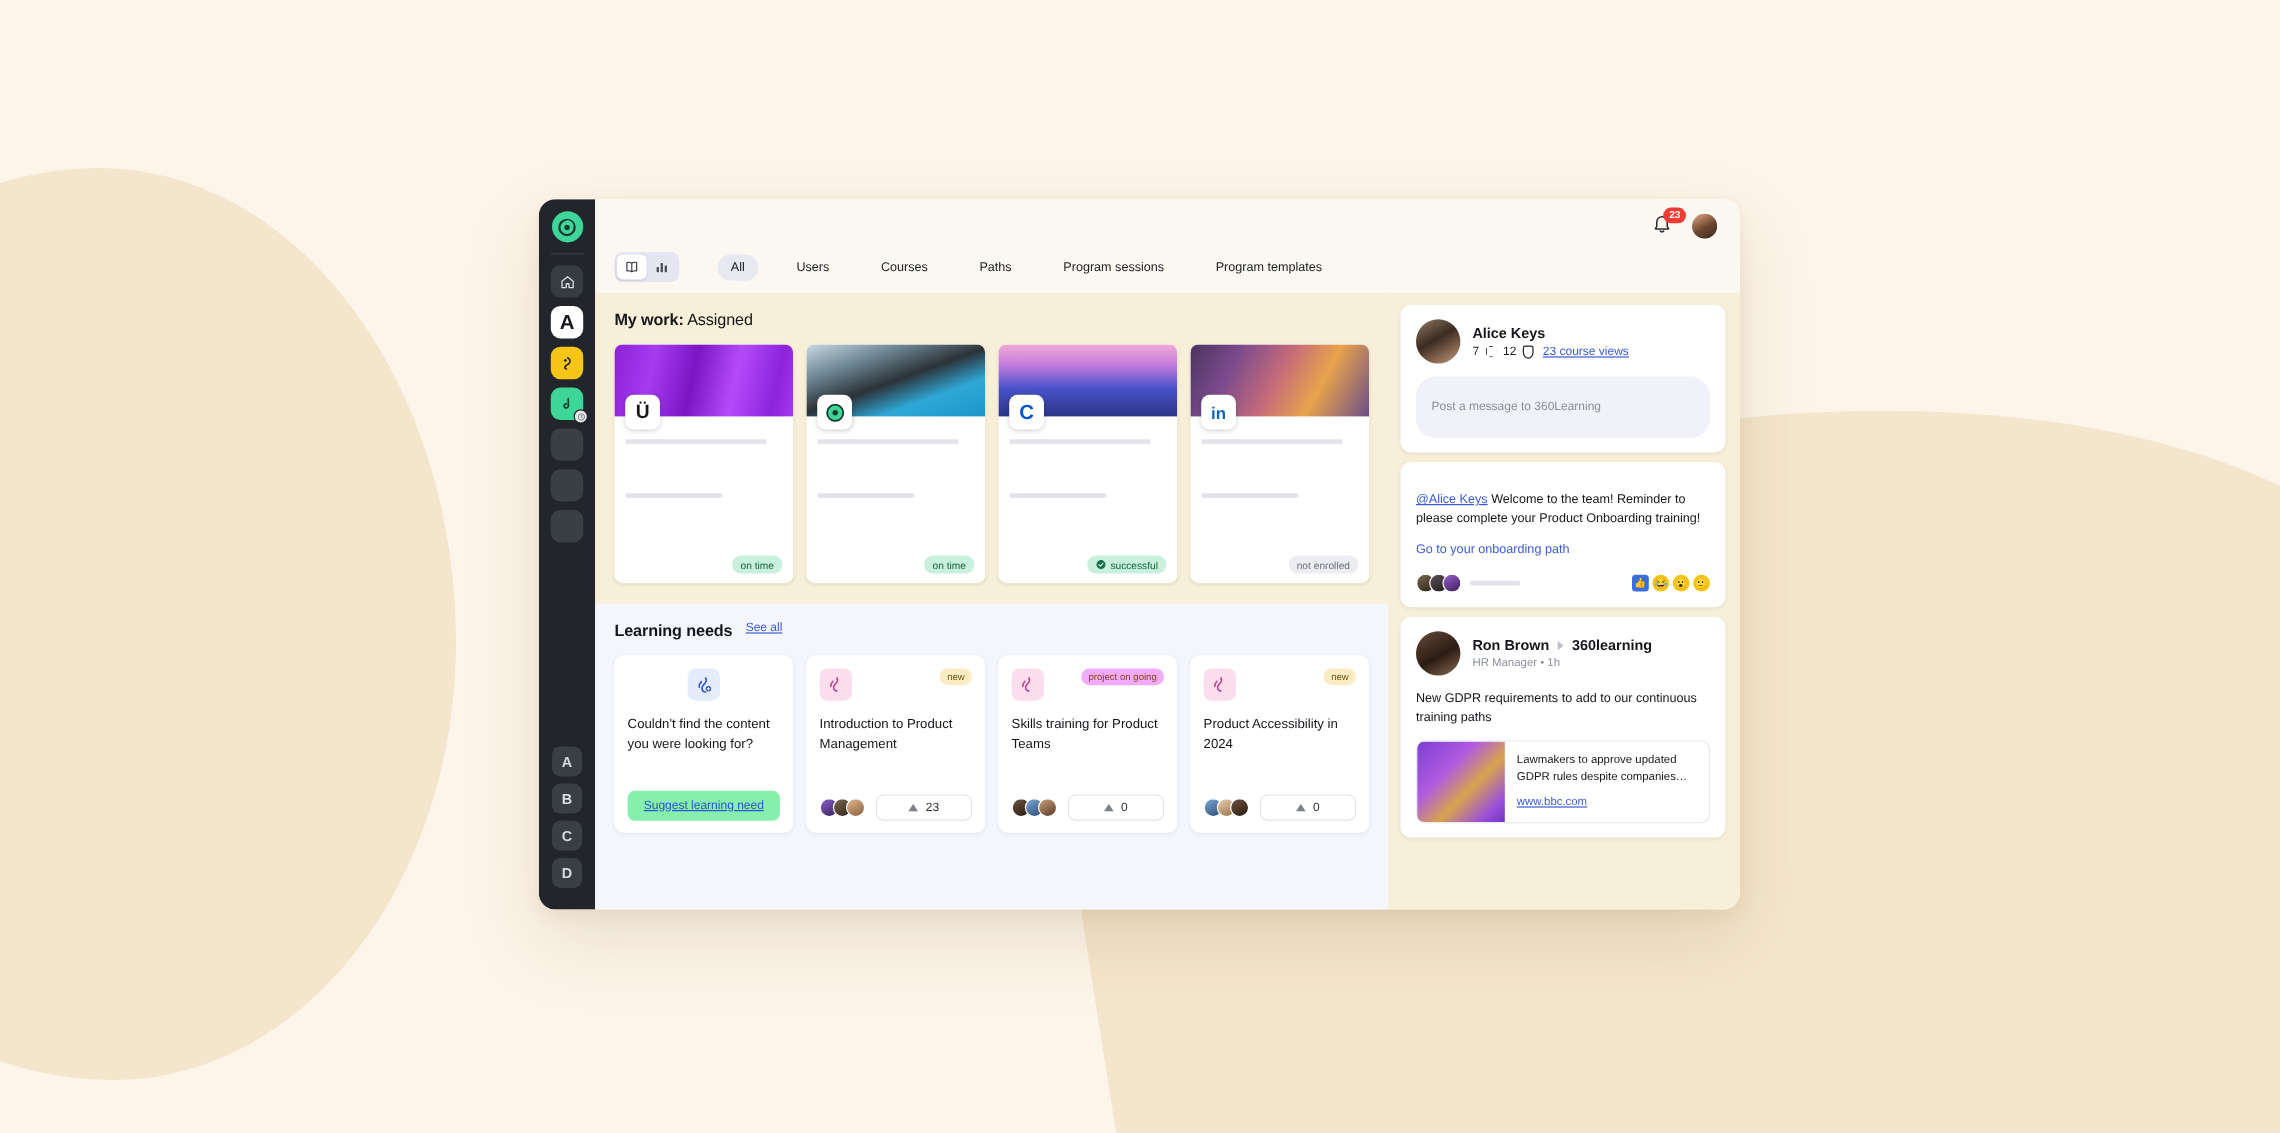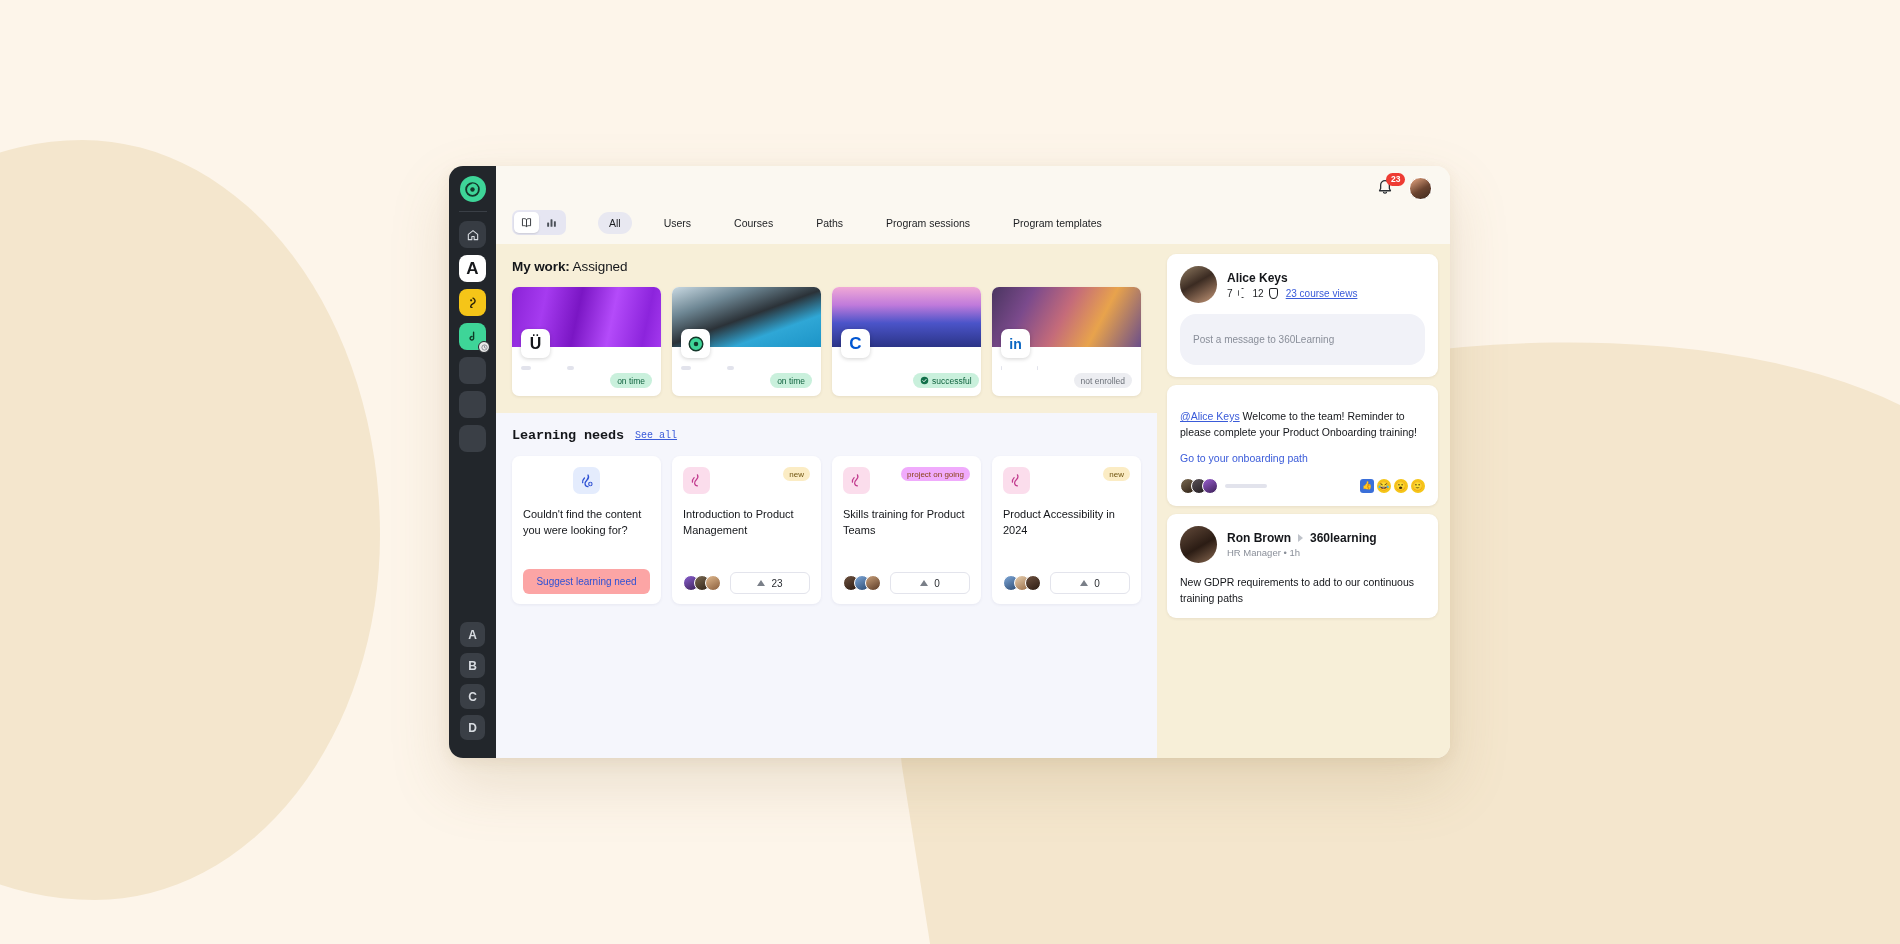--- a/index.html
+++ b/index.html
@@ -162,39 +162,39 @@
     position: absolute; left: 9px; bottom: -11px;
     width: 29px; height: 29px; border-radius: 7px;
     background: #FFFFFF;
     display: flex; align-items: center; justify-content: center;
     box-shadow: 0 1px 4px rgba(0,0,0,.18);
     font-weight: bold; font-size: 16px;
   }
   .thumb-logo.udemy { color: #14161A; }
   .thumb-logo.coursera { color: #0056D2; font-size: 17px; }
   .thumb-logo.linkedin { color: #0A66C2; font-size: 14px; }
-  .course-body { padding: 19px 9px 8px 9px; flex: 1; display: flex; flex-direction: row; gap: 36px; }
+  .course-body { padding: 19px 9px 8px 9px; flex: 1; display: flex; flex-direction: column; gap: 36px; }
   .skeleton { height: 4px; border-radius: 3px; background: #E2E3EC; margin-bottom: 5px; }
   .skeleton.w90 { width: 90%; } .skeleton.w62 { width: 62%; }
   .card-badge-row { margin-top: auto; display: flex; justify-content: flex-end; padding-top: 7px; }
   .badge {
     font-size: 8.5px; padding: 2.5px 7px; border-radius: 10px;
     display: inline-flex; align-items: center; gap: 3px;
     white-space: nowrap;
   }
   .badge.green { background: #C9F0DC; color: #10633F; }
   .badge.gray  { background: #ECEDF1; color: #6B7078; }
 
   
   .needs {
     background: #F5F6FC;
     padding: 15px 16px 20px 16px;
     flex: 1; min-height: 0;
   }
-  .needs-head { display: flex; align-items: center; gap: 11px; margin-bottom: 13px; font-family: Liberation Mono, monospace; }
+  .needs-head { display: flex; align-items: flex-start; gap: 11px; margin-bottom: 13px; }
   .see-all {
     font-size: 10px; color: #3A5BD9;
     text-decoration: underline; font-weight: 500;
   }
   .needs-grid { display: flex; gap: 11px; }
   .need-card {
     flex: 1; background: #FFFFFF; border-radius: 8px;
     padding: 11px 11px 10px 11px;
     display: flex; flex-direction: column;
     min-height: 148px;
@@ -229,23 +229,23 @@
     flex: 1; border: 1px solid #E3E4EC; border-radius: 6px;
     height: 22px; display: flex; align-items: center; justify-content: center;
     gap: 6px; font-size: 10px; color: #2B2E33; background: #fff;
   }
   .caret-up {
     width: 0; height: 0;
     border-left: 4px solid transparent; border-right: 4px solid transparent;
     border-bottom: 6px solid #7A7F88;
   }
   .suggest-btn {
-    margin-top: auto; background: #fca5a5; color: #2E51D4;
+    margin-top: auto; background: #86efac; color: #2E51D4;
     font-size: 10px; font-weight: 500; text-align: center;
-    border-radius: 6px; padding: 7px 4px;
+    border-radius: 6px; padding: 7px 4px; text-decoration: underline;
   }
 
   
   .feed {
     width: 293px; flex-shrink: 0;
     background: #F7EFD8;
     padding: 10px 12px 12px 10px;
     display: flex; flex-direction: column; gap: 8px;
     overflow: hidden;
   }
@@ -652,18 +652,25 @@
             <div>
               <div class="name-line">
                 <span class="feed-name">Ron Brown</span>
                 <span class="chev-right"></span>
                 <span class="feed-name">360learning</span>
               </div>
               <div class="sub-meta">HR Manager • 1h</div>
             </div>
           </div>
           <div class="post-body">New GDPR requirements to add to our continuous training paths</div>
+          <div class="link-preview">
+            <div class="preview-img"></div>
+            <div class="preview-txt">
+              <div class="preview-title">Lawmakers to approve updated GDPR rules despite companies…</div>
+              <a class="preview-url">www.bbc.com</a>
+            </div>
+          </div>
         </div>
 
       </div>
     </div>
   </div>
 </div>
 
 </body></html>

